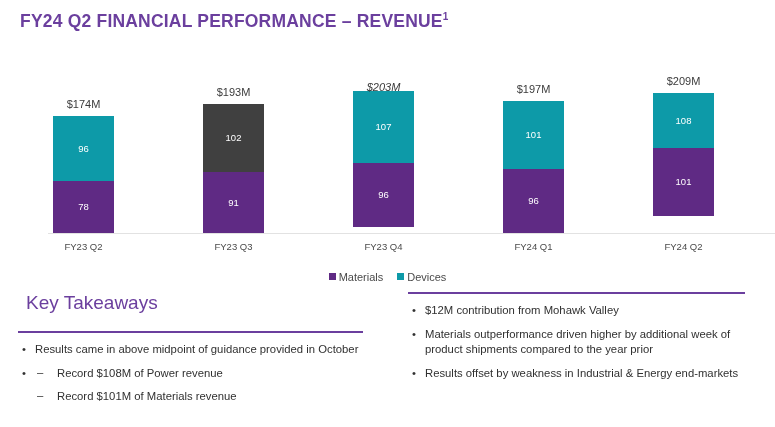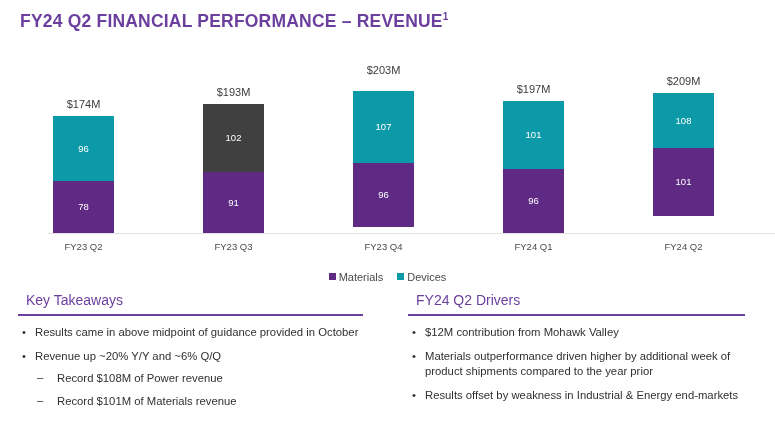--- a/index.html
+++ b/index.html
@@ -125,24 +125,24 @@
     top: -1px;
   }
   .legend-text { vertical-align: middle; }
 
   
   .panel { position: absolute; top: 292px; }
   #panel-left  { left: 18px;  width: 368px; }
   #panel-right { left: 408px; width: 345px; }
 
   .panel-head {
-    font-size: 14px;
+    font-size: 19px;
     color: #6b3f9e;
     padding-left: 8px;
-    padding-bottom: 6px;
+    padding-bottom: 17px;
   }
   .panel-rule {
     height: 2px;
     background: #6b3f9e;
     margin-bottom: 9px;
   }
   #panel-left  .panel-rule { width: 345px; }
   #panel-right .panel-rule { width: 337px; }
 
   ul.bullets {
@@ -219,21 +219,21 @@
       </div>
       <div class="bar-group" style="left: 323px; height: 175px;">
         <div class="bar-stack" style="height: 142px;">
           <div class="seg" style="height: 71.6746px; background: rgb(13, 154, 168);">
             <span class="seg-label">107</span>
           </div>
           <div class="seg" style="height: 64.3062px; background: rgb(95, 42, 132);">
             <span class="seg-label">96</span>
           </div>
         </div>
-        <div class="total-label" style="bottom: 157px;">$203M</div>
+        <div class="total-label" style="bottom: 140px; font-style: italic;">$203M</div>
         <div class="cat-label">FY23 Q4</div>
       </div>
       <div class="bar-group" style="left: 473px; height: 175px;">
         <div class="bar-stack" style="height: 131.962px;">
           <div class="seg" style="height: 67.6555px; background: rgb(13, 154, 168);">
             <span class="seg-label">101</span>
           </div>
           <div class="seg" style="height: 64.3062px; background: rgb(95, 42, 132);">
             <span class="seg-label">96</span>
           </div>
@@ -258,28 +258,27 @@
 
 <div id="legend">
   
 <span class="legend-item"><span class="legend-swatch" style="background: rgb(95, 42, 132);"></span><span class="legend-text">Materials</span></span><span class="legend-item"><span class="legend-swatch" style="background: rgb(13, 154, 168);"></span><span class="legend-text">Devices</span></span></div>
 
 <div class="panel" id="panel-left">
   <div class="panel-head">Key Takeaways</div>
   <div class="panel-rule"></div>
   <ul class="bullets">
       <li><span class="marker">•</span><span>Results came in above midpoint of guidance provided in October</span></li>
-      <li><span class="marker">•</span><span>Revenue up ~20% Y/Y and ~6% Q/Q</span><ul class="sub">
+      <li><span class="marker">•</span><ul class="sub">
           <li><span class="marker">–</span><span>Record $108M of Power revenue</span></li>
           <li><span class="marker">–</span><span>Record $101M of Materials revenue</span></li>
         </ul></li>
     </ul>
 </div>
 
 <div class="panel" id="panel-right">
-  <div class="panel-head">FY24 Q2 Drivers</div>
   <div class="panel-rule"></div>
   <ul class="bullets">
       <li><span class="marker">•</span><span>$12M contribution from Mohawk Valley</span></li>
       <li><span class="marker">•</span><span>Materials outperformance driven higher by additional week of product shipments compared to the year prior</span></li>
       <li><span class="marker">•</span><span>Results offset by weakness in Industrial &amp; Energy end-markets</span></li>
     </ul>
 </div>
 
 </body></html>

